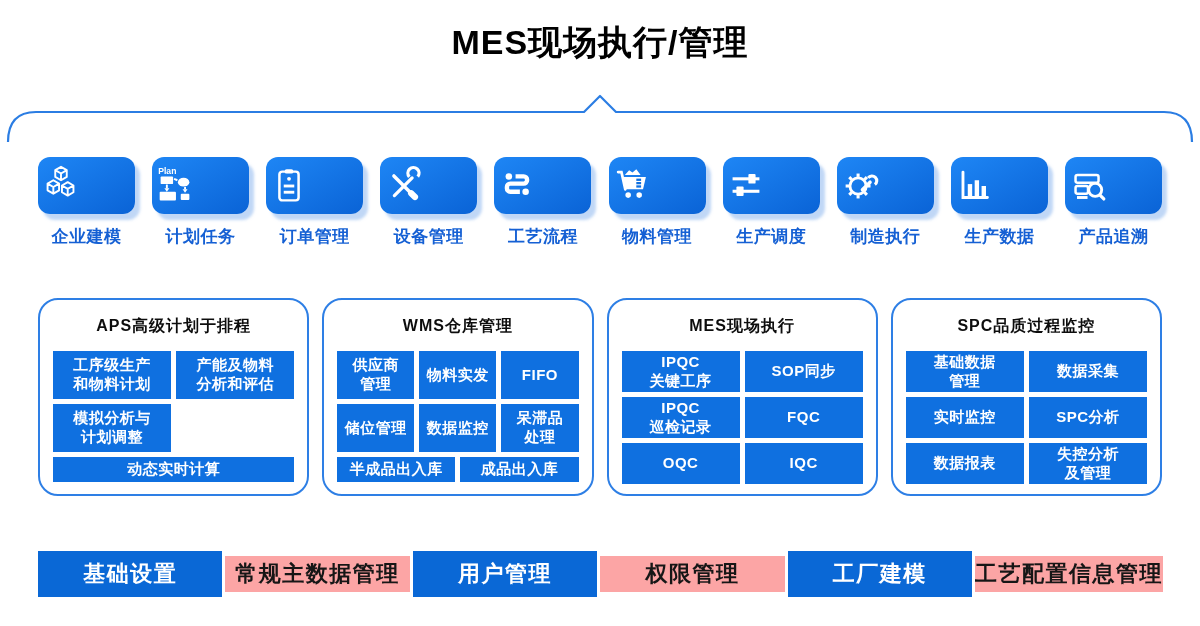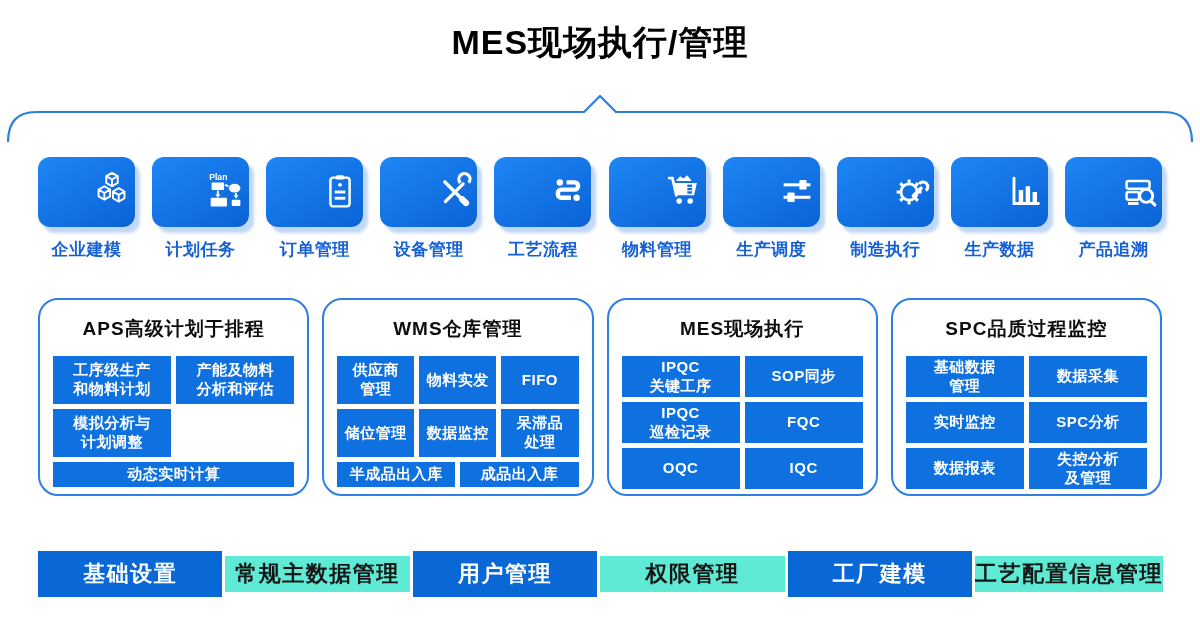--- a/index.html
+++ b/index.html
@@ -5,46 +5,46 @@
   html,body{margin:0;padding:0;background:#fff;}
   .stage{position:relative;width:1200px;height:626px;background:#fff;overflow:hidden;
          font-family:"Liberation Sans","DejaVu Sans",sans-serif;}
   .page-title{position:absolute;top:20px;left:0;width:1200px;text-align:center;
               font-size:34px;font-weight:800;color:#000000;letter-spacing:1px;}
   .bracket{position:absolute;left:0;top:0;pointer-events:none;}
 
   
   .modules{position:absolute;top:157px;left:38px;width:1124px;display:flex;justify-content:space-between;}
   .module{width:97px;display:flex;flex-direction:column;align-items:center;}
-  .tile{width:97px;height:70px;border-radius:12px;display:flex;align-items:center;justify-content:flex-end;
+  .tile{width:97px;height:57px;border-radius:12px;display:flex;align-items:center;justify-content:flex-start;
         background:linear-gradient(150deg,#1e86f5 0%,#0a63d6 100%);
         box-shadow:5px 6px 3px rgba(140,182,238,.55);}
   .module-label{margin-top:11px;font-size:17px;font-weight:700;color:#1560d4;letter-spacing:.5px;white-space:nowrap;}
 
   
   .panels{position:absolute;top:298px;left:38px;width:1124px;display:flex;gap:13px;}
   .panel{flex:1;height:198px;border:2px solid #2e7fe5;border-radius:20px;background:#fff;
          padding:14px 13px 0 13px;box-sizing:border-box;}
-  .panel-title{text-align:center;font-size:19px;font-weight:800;color:#0d0d0d;letter-spacing:1px;margin:2px 0 14px 0;}
+  .panel-title{text-align:center;font-size:16px;font-weight:800;color:#0d0d0d;letter-spacing:1px;margin:2px 0 14px 0;}
   .grid{display:grid;gap:5px;}
   .grid-aps{grid-template-columns:1fr 1fr;grid-template-rows:48px 48px 25px;}
   .grid-wms{grid-template-columns:1fr 1fr 1fr 1fr 1fr 1fr;grid-template-rows:48px 48px 25px;}
   .grid-2x3{grid-template-columns:1fr 1fr;grid-template-rows:41px 41px 41px;}
   .cell{background:#0f70e0;color:#fff;font-size:15px;font-weight:700;letter-spacing:.5px;
         display:flex;align-items:center;justify-content:center;text-align:center;
         line-height:1.25;white-space:pre-line;}
   .span2{grid-column:span 2;}
   .span3{grid-column:span 3;}
 
   
   .bottom-bar{position:absolute;top:551px;left:38px;width:1125px;height:46px;display:flex;gap:3px;}
   .bottom-item{flex:1;display:flex;align-items:center;justify-content:center;
                font-size:22px;font-weight:700;letter-spacing:1.5px;white-space:nowrap;}
   .bottom-item.solid{background:#0a68d6;color:#fff;height:46px;}
-  .bottom-item.light{background:#5eead4;color:#161616;height:36px;align-self:center;}
+  .bottom-item.light{background:#fca5a5;color:#161616;height:36px;align-self:center;}
 
   svg text{font-family:"Liberation Sans","DejaVu Sans",sans-serif;}
 </style>
 </head>
 <body>
 
 <div class="stage">
 
   <div class="page-title">MES现场执行/管理</div>
 

